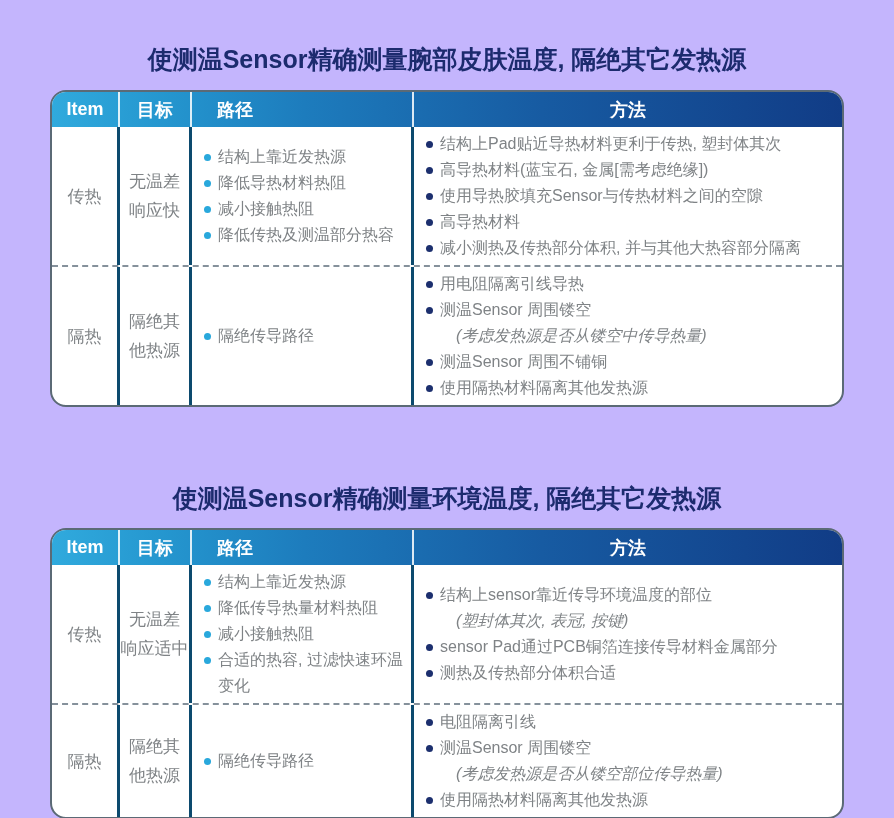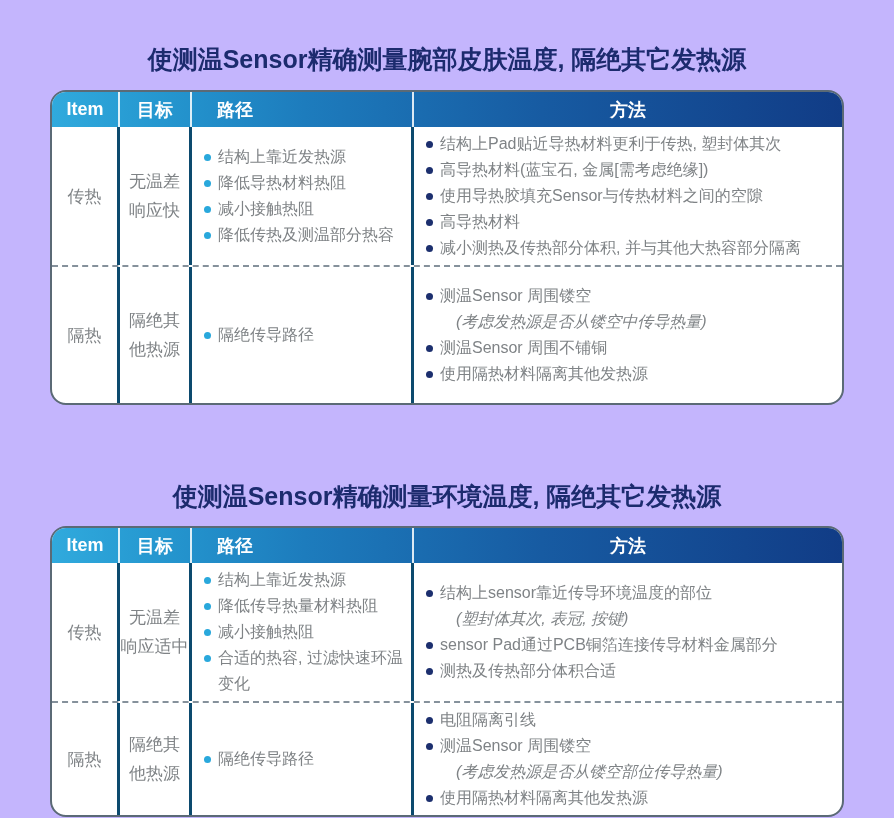--- a/index.html
+++ b/index.html
@@ -82,20 +82,21 @@
         <span class="goal-text">隔绝其
 他热源</span>
       </div>
       <div class="td cell-path">
         <ul class="blist">
           <li><span class="dot cyan"></span><span>隔绝传导路径</span></li>
         </ul>
       </div>
       <div class="td cell-method">
         <ul class="blist">
+          <li><span class="dot navy"></span><span>用电阻隔离引线导热</span></li>
           <li><span class="dot navy"></span><span>测温Sensor 周围镂空</span>
             <div class="cont">(考虑发热源是否从镂空中传导热量)</div>
           </li>
           <li><span class="dot navy"></span><span>测温Sensor 周围不铺铜</span></li>
           <li><span class="dot navy"></span><span>使用隔热材料隔离其他发热源</span></li>
         </ul>
       </div>
     </div>
   </div>
 

